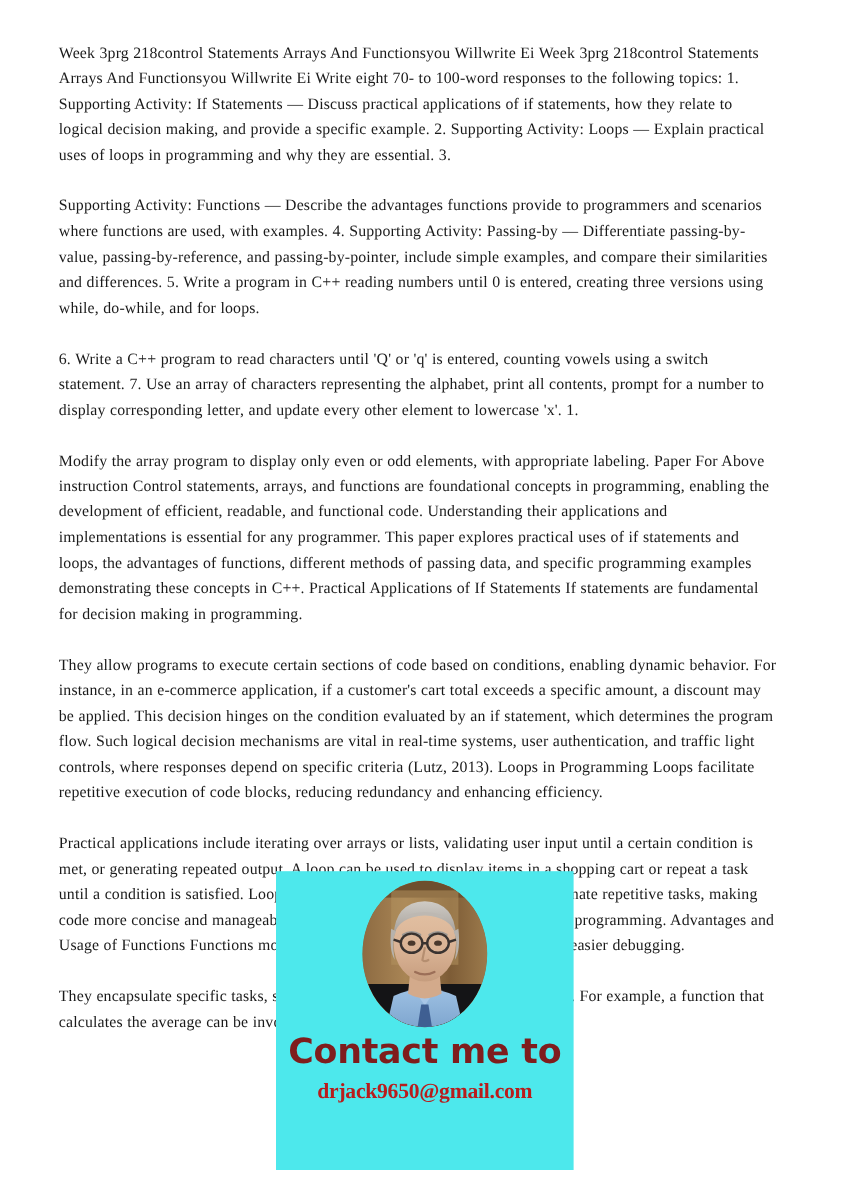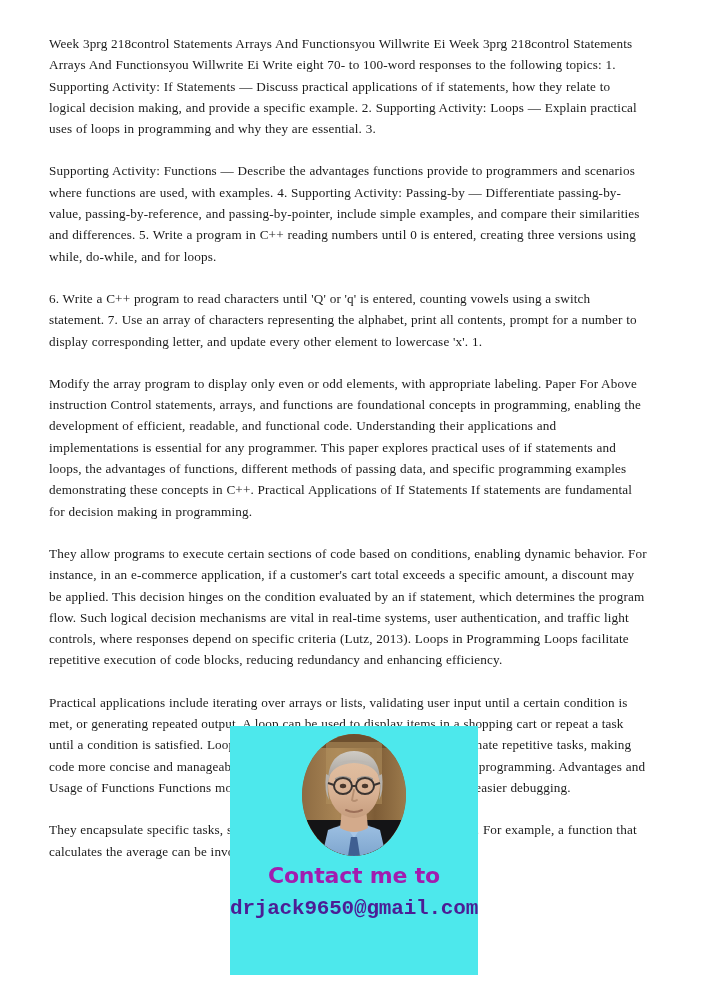--- a/index.html
+++ b/index.html
@@ -71,31 +71,31 @@
   #portrait svg { display: block; }
 
   #contact-lines {
     margin-top: 6px;
     text-align: center;
     width: 100%;
   }
   .contact-line {
     font-family: "DejaVu Sans", "Liberation Sans", sans-serif;
     font-weight: bold;
-    font-size: 22px;
+    font-size: 29px;
     line-height: 28px;
-    color: #a21caf;
+    color: #7f1d1d;
     letter-spacing: -0.2px;
   }
   #contact-email {
-    font-family: Liberation Mono, monospace;
+    font-family: Liberation Serif, serif;
     font-weight: bold;
-    font-size: 21px;
+    font-size: 18px;
     line-height: 30px;
-    color: #4c1d95;
+    color: #b91c1c;
     margin-top: 4px;
     letter-spacing: -0.2px;
   }
 </style>
 </head>
 <body>
 
 <div id="page">
 
   <div id="doc-body">

